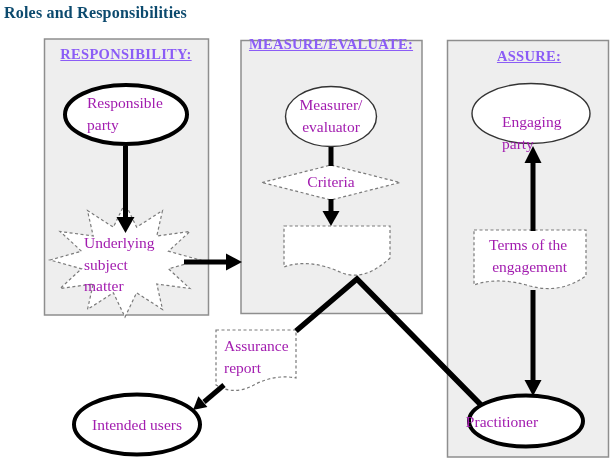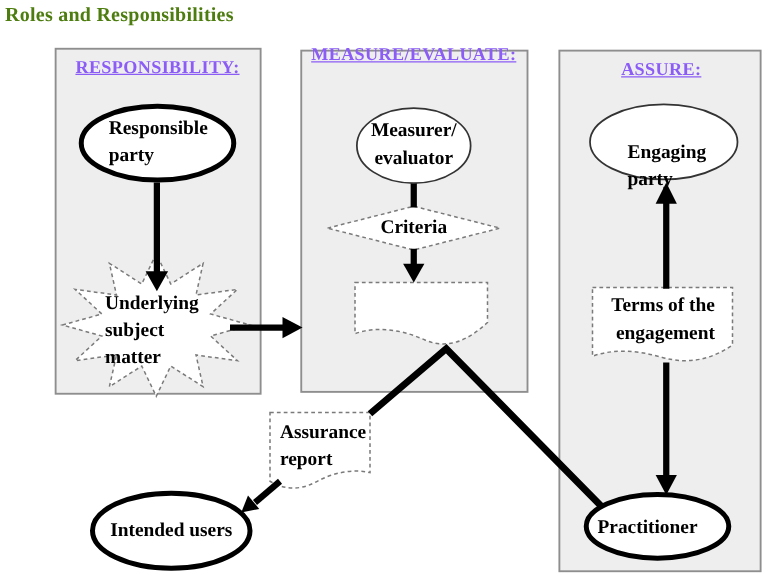--- a/index.html
+++ b/index.html
@@ -6,36 +6,35 @@
   #stage{
     position:relative;
     width:614px;height:470px;
     background:#ffffff;
     font-family:"Liberation Serif", serif;
     overflow:hidden;
   }
   #diagram-svg{position:absolute;left:0;top:0;}
   .page-title{
     position:absolute;left:4px;top:4px;
-    font-weight:bold;font-size:16px;color:#4d7c0f;
+    font-weight:bold;font-size:16px;color:#0c4a6e;
     letter-spacing:.2px;
   }
   .panel-header{
     position:absolute;
     transform:translateX(-50%);
     font-weight:bold;font-size:14.5px;color:#8b5cf6;
     text-decoration:underline;
     letter-spacing:.3px;
     white-space:nowrap;
   }
   .label{
     position:absolute;
-    font-size:15.5px;line-height:21.5px;color:#000000;
+    font-size:15.5px;line-height:21.5px;color:#a21caf;
     white-space:pre-line;
-    font-weight:bold;
   }
   .label.center{transform:translateX(-50%);text-align:center;}
 </style>
 </head>
 <body>
 
 <div id="stage">
 
   <svg id="diagram-svg" width="614" height="470" viewBox="0 0 614 470">
 
@@ -91,17 +90,17 @@
   <div class="label" style="left:84px;top:232px;">Underlying
 subject
 matter</div>
   <div class="label center" style="left:331px;top:94px;">Measurer/
 evaluator</div>
   <div class="label center" style="left:331px;top:171px;">Criteria</div>
   <div class="label" style="left:502px;top:91px;margin-top:20px;">Engaging
 party</div>
   <div class="label" style="left:489px;top:234px;text-align:right;">Terms of the
 engagement</div>
-  <div class="label center" style="left:518px;top:411px;">Practitioner</div>
+  <div class="label center" style="left:502px;top:411px;">Practitioner</div>
   <div class="label" style="left:224px;top:335px;">Assurance
 report</div>
   <div class="label center" style="left:137px;top:414px;">Intended users</div>
 </div>
 
 </body></html>

